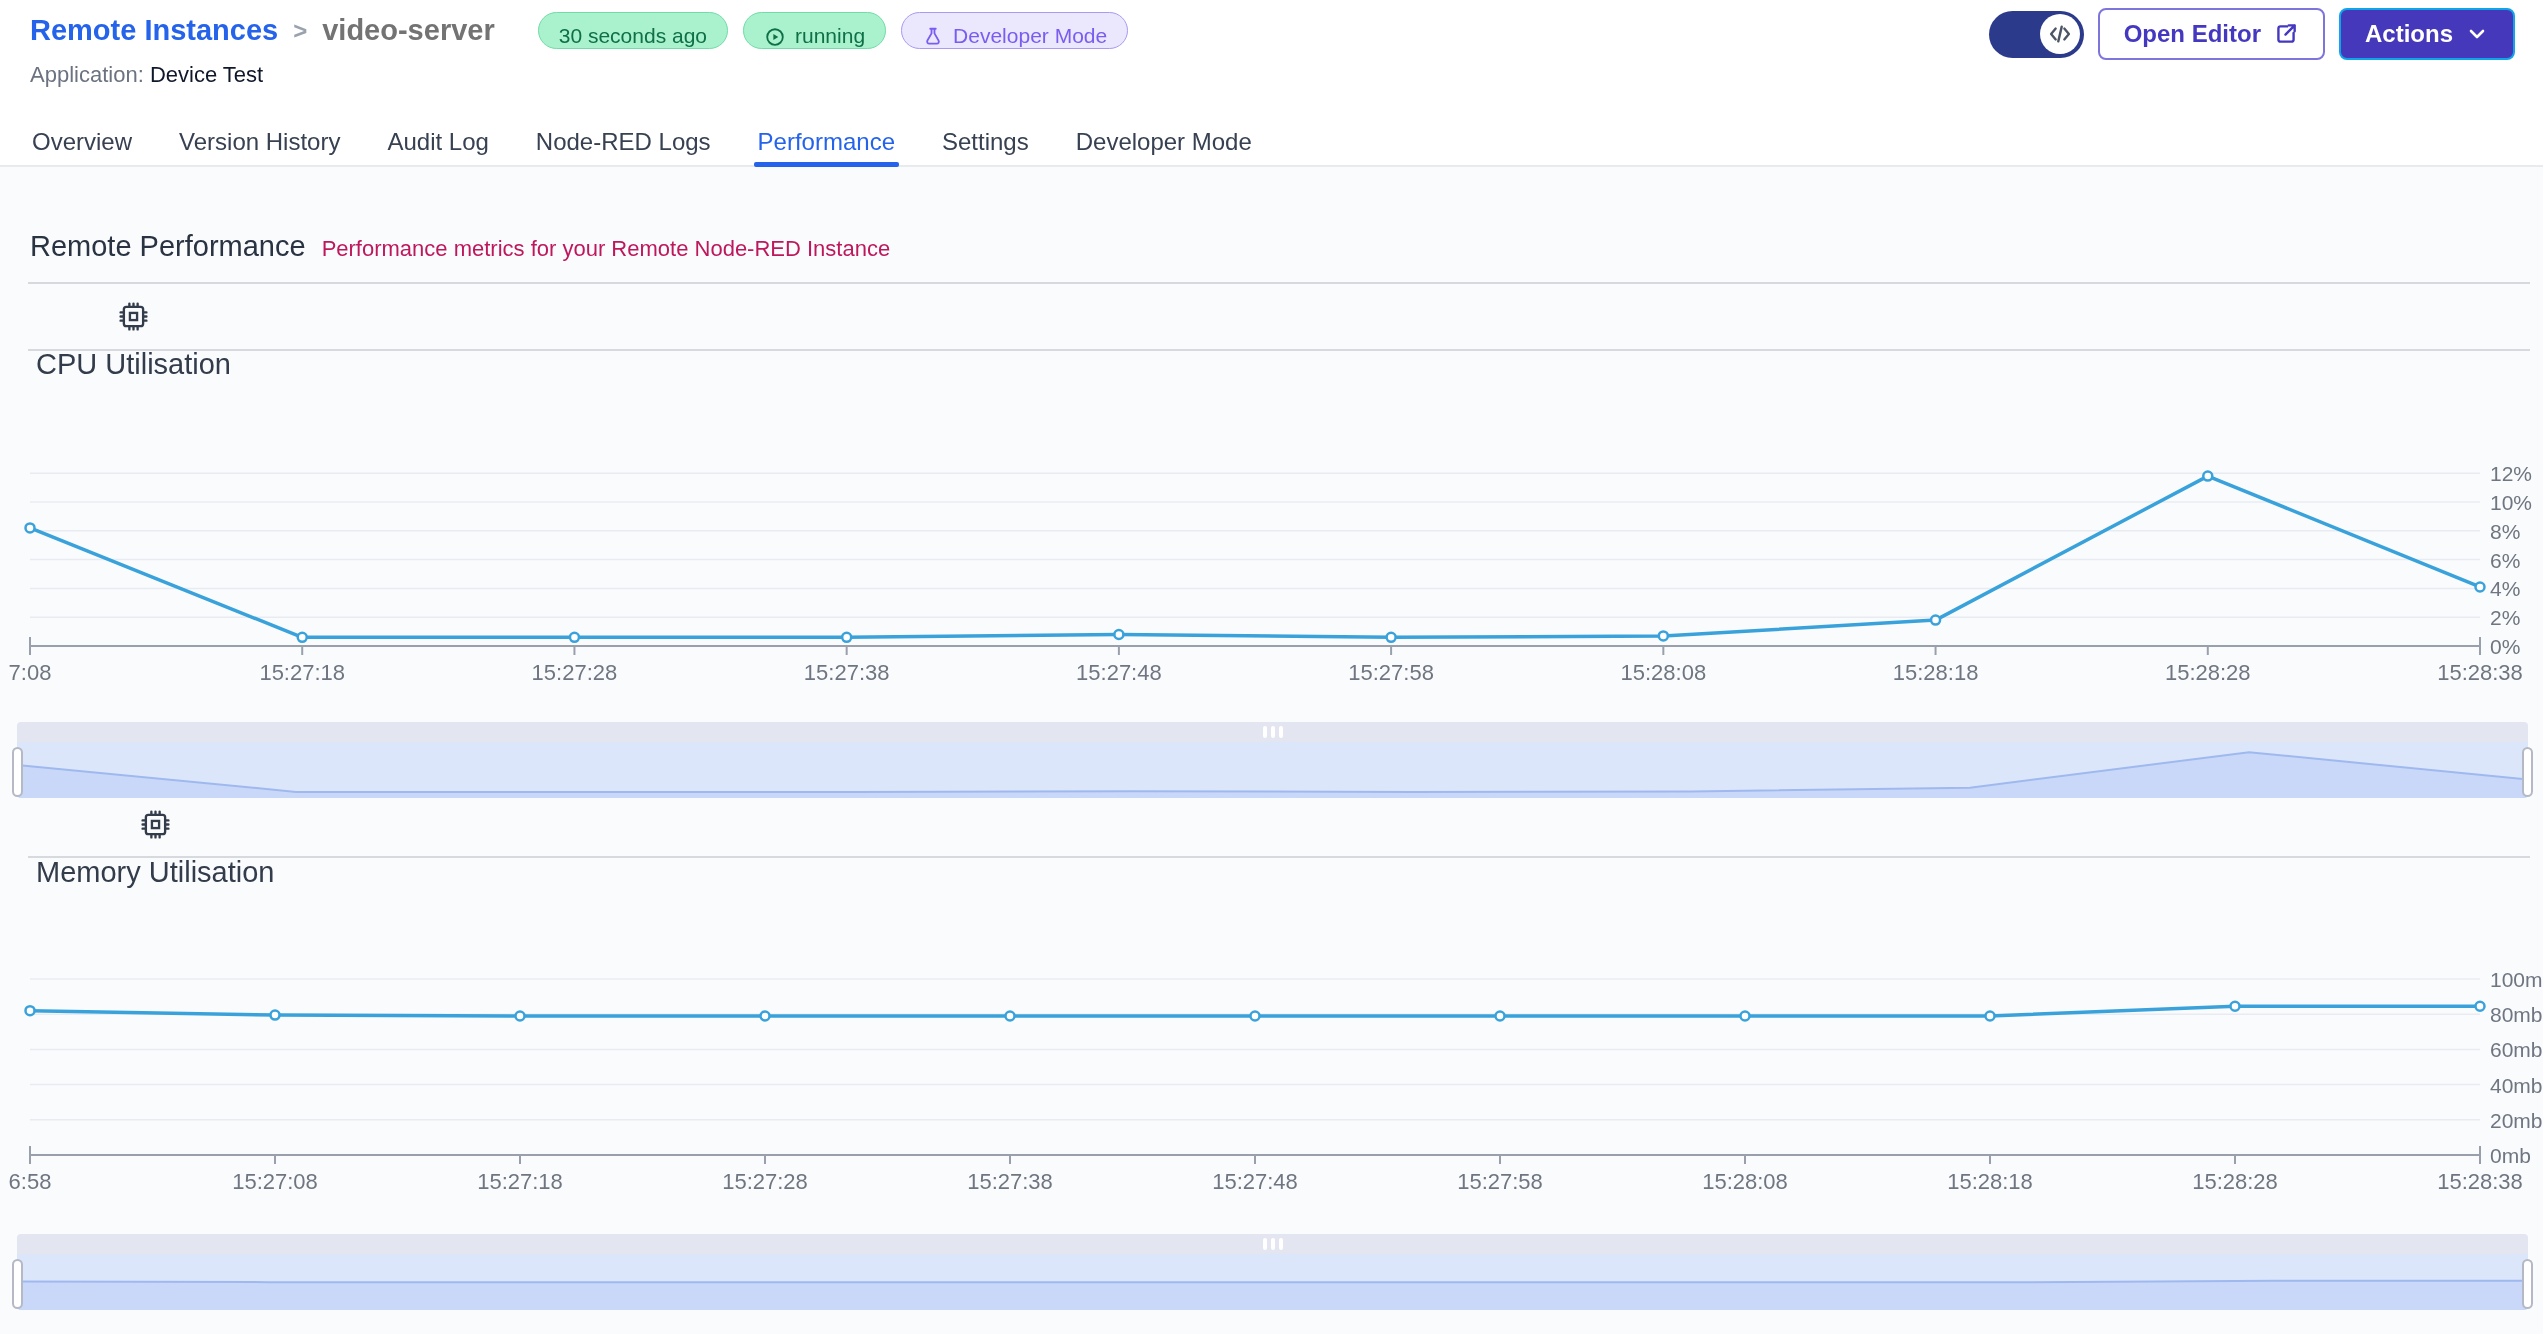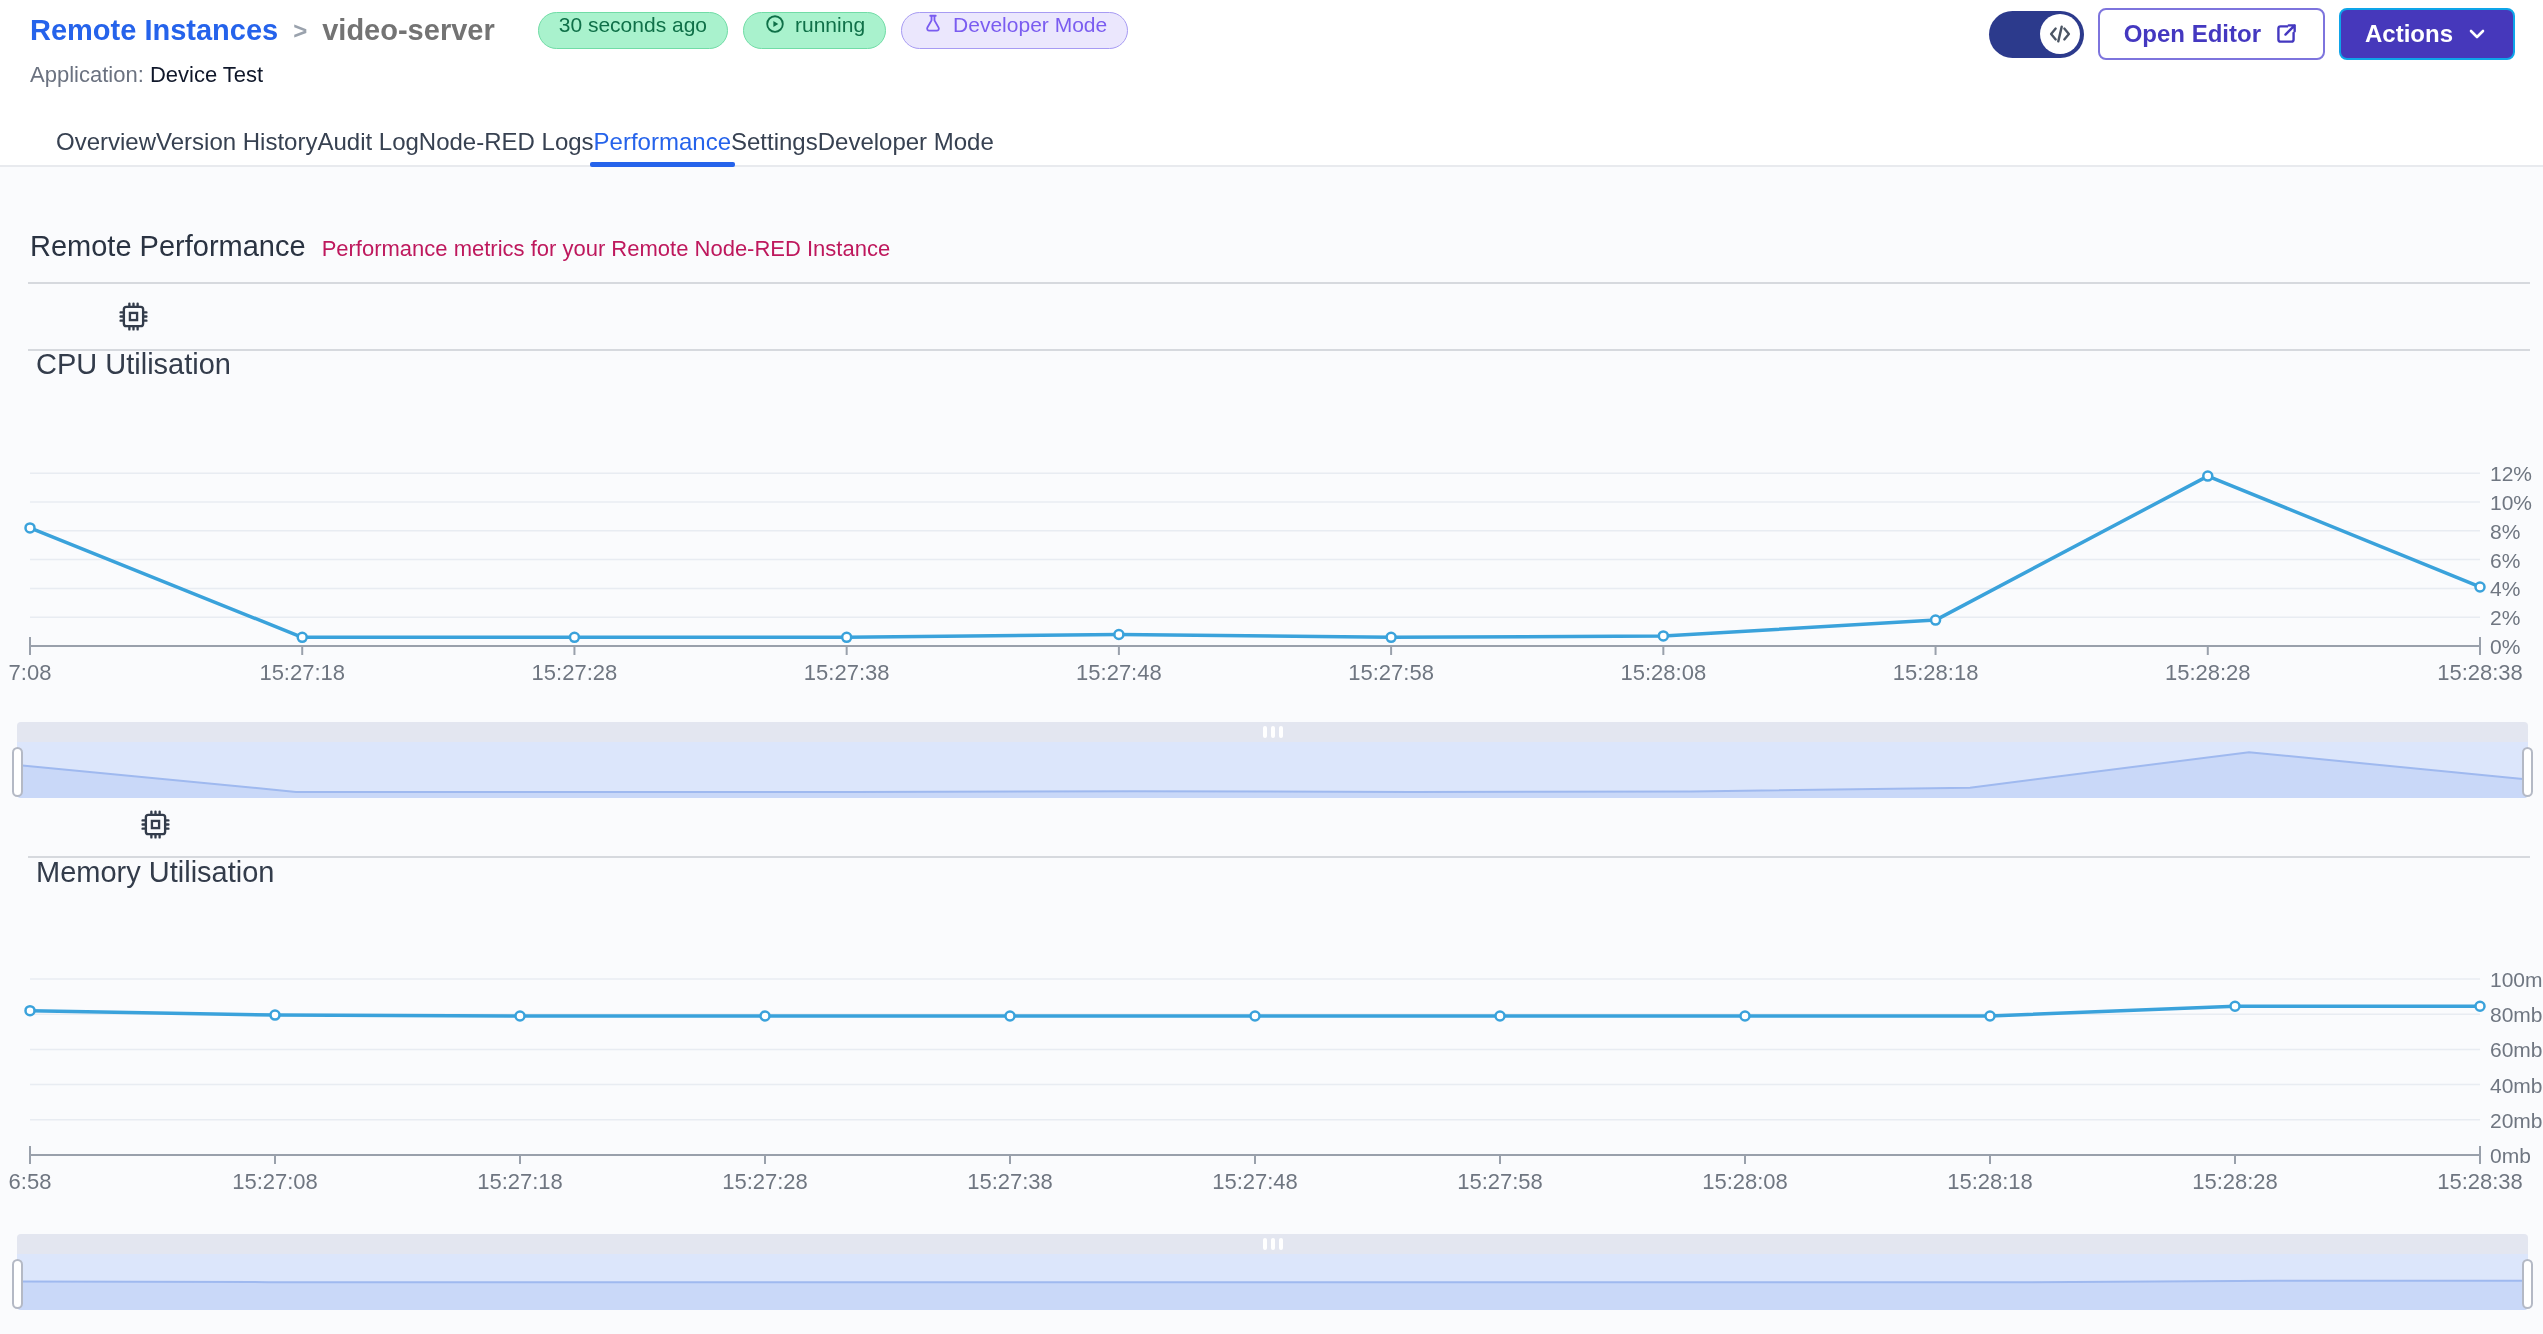--- a/index.html
+++ b/index.html
@@ -10,41 +10,41 @@
     color: #1f2937;
   }
   svg { display:block; font-family: inherit; }
 
   
   .crumb-row { position:absolute; left:30px; top:12px; display:flex; align-items:center; gap:15px; }
   .crumb-link { font-size:29px; font-weight:700; color:#2563eb; cursor:pointer; }
   .crumb-sep  { font-size:24px; font-weight:700; color:#9aa2ad; }
   .crumb-current { font-size:29px; font-weight:700; color:#737373; }
   .badges { display:flex; align-items:center; gap:15px; margin-left:28px; }
-  .badge { display:flex; align-items:flex-start; gap:9px; height:37px; padding:0 20px;
+  .badge { display:flex; align-items:flex-end; gap:9px; height:37px; padding:0 20px;
            border-radius:19px; font-size:21px; white-space:nowrap; }
   .badge.green  { background:#a9f2cd; border:1.5px solid #71dca6; color:#0f7048; }
   .badge.purple { background:#ebe7fd; border:1.5px solid #a79bf3; color:#7a5cf0; }
   .badge svg { flex:0 0 auto; }
 
   .app-row { position:absolute; left:30px; top:62px; font-size:22px; color:#6b7280; }
   .app-row .app-link { color:#0f172a; cursor:pointer; }
 
   .controls { position:absolute; top:8px; right:28px; display:flex; align-items:center; gap:14px; }
   .dev-toggle { width:95px; height:47px; border-radius:24px; background:#2c3a8c; position:relative; cursor:pointer; }
   .dev-toggle .knob { position:absolute; right:4px; top:3.5px; width:40px; height:40px; border-radius:50%;
                       background:#ffffff; display:flex; align-items:center; justify-content:center; }
   .btn { height:52px; display:flex; align-items:center; gap:12px; padding:0 24px;
          border-radius:8px; font-size:24px; font-weight:700; cursor:pointer; }
   .btn.secondary { background:#ffffff; border:2px solid #7d74dd; color:#4438c0; }
   .btn.primary   { background:#4638bb; border:2px solid #0ea5e9; color:#ffffff; }
 
   
   .tabbar { position:absolute; left:0; right:0; top:118px; height:49px; background:#fff;
-            border-bottom:2px solid #e8eaee; display:flex; align-items:stretch; padding-left:56px; }
+            border-bottom:2px solid #e8eaee; display:flex; align-items:stretch; gap:47px; padding-left:32px; }
   .tab { font-size:24px; color:#374151; display:flex; align-items:center; position:relative; cursor:pointer; }
   .tab.active { color:#2563eb; }
   .tab.active::after { content:''; position:absolute; left:-4px; right:-4px; bottom:-2px; height:5px;
                        background:#2563eb; border-radius:2px; }
 
   
   .content-bg { position:absolute; left:0; right:0; top:167px; bottom:0; background:#fafbfd; }
 
   .page-title-row { position:absolute; left:30px; top:230px; display:flex; align-items:baseline; gap:16px; }
   .page-title { font-size:29px; font-weight:500; color:#2a3342; }

